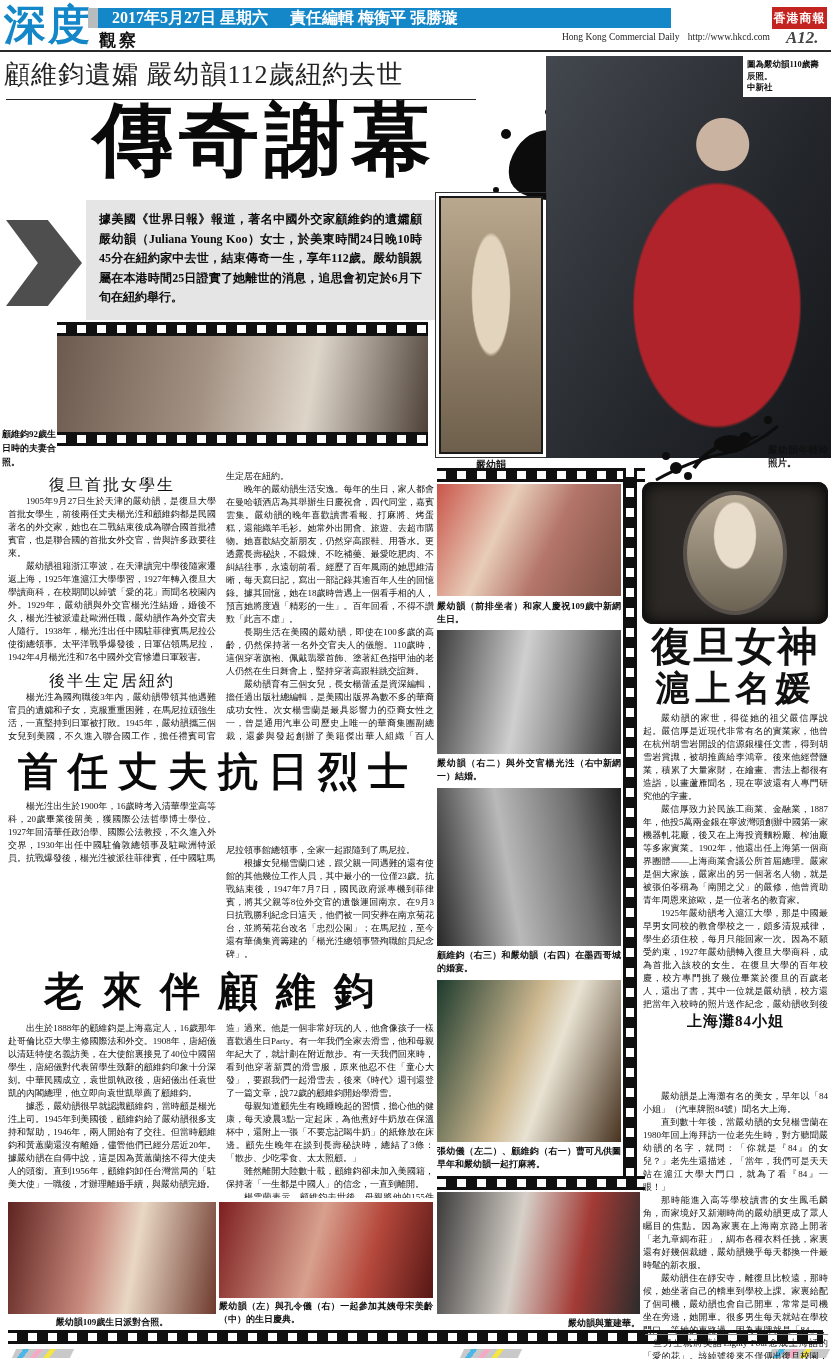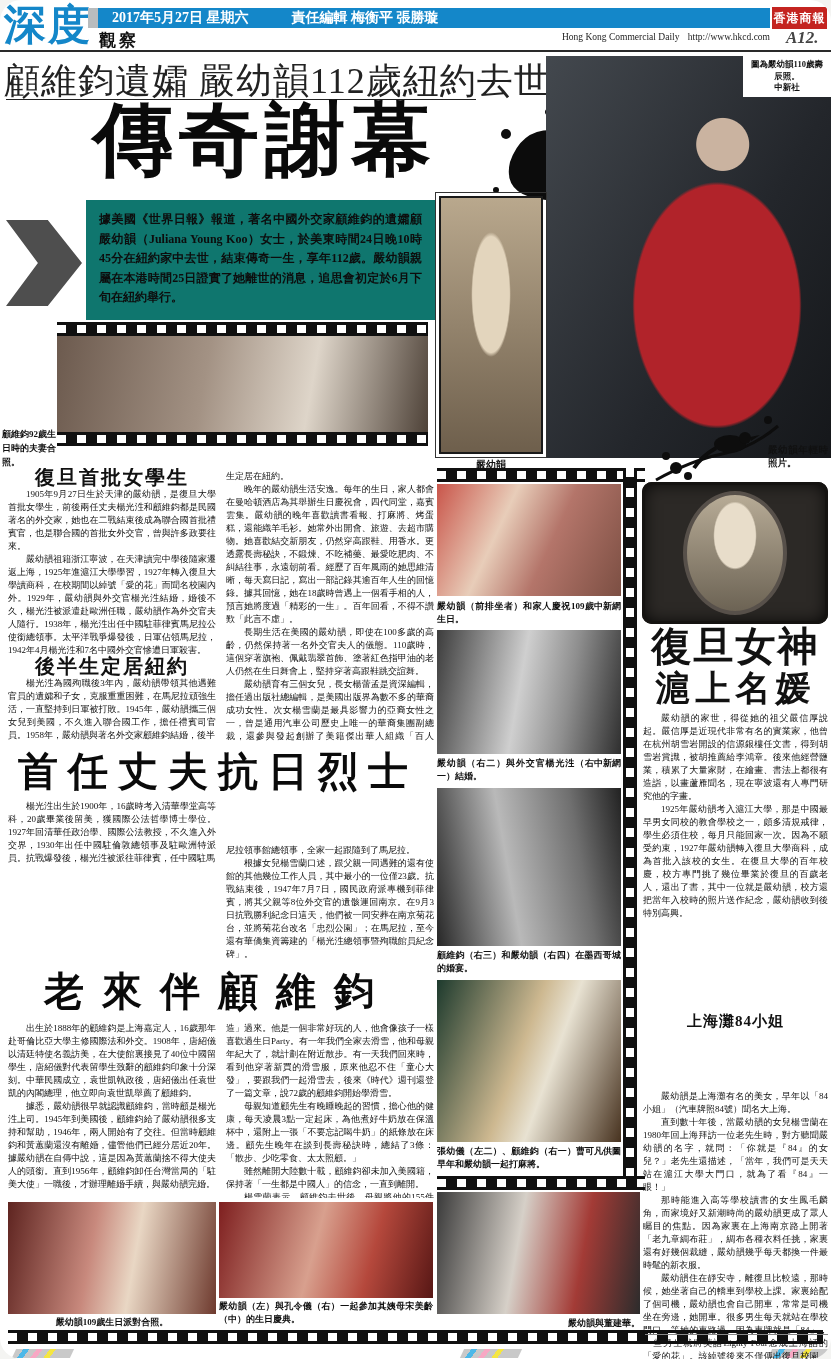--- a/index.html
+++ b/index.html
@@ -1,57 +1,57 @@
 <!DOCTYPE html>
 <html><head>
 <meta charset="utf-8">
 <style>
   html,body{margin:0;padding:0;}
   body{width:831px;height:1359px;background:#f4f4f2;font-family:"Liberation Serif","DejaVu Serif",serif;}
-  #page{position:relative;width:831px;height:1359px;background:#ffffff;overflow:hidden;color:#111;border-radius:21px;}
+  #page{position:relative;width:831px;height:1359px;background:#ffffff;overflow:hidden;color:#111;}
   .abs{position:absolute;}
   
   #shendu{left:4px;top:0;width:92px;font-size:42px;font-weight:900;color:#1487c9;letter-spacing:2px;line-height:50px;}
   #guancha{left:99px;top:29px;font-size:17px;font-weight:700;color:#111;letter-spacing:3px;}
   #bar-notch{left:88px;top:8px;width:10px;height:20px;background:#b8bcbe;}
-  #blue-bar{left:98px;top:8px;width:672px;height:20px;background:#1487c9;color:#fff;font-size:14px;font-weight:700;line-height:20px;padding-left:14px;box-sizing:border-box;display:flex;gap:43px;}
+  #blue-bar{left:98px;top:8px;width:573px;height:20px;background:#1487c9;color:#fff;font-size:16px;font-weight:700;line-height:20px;padding-left:14px;box-sizing:border-box;display:flex;gap:22px;}
   #brand-box{left:772px;top:7px;width:55px;height:22px;background:#c42420;color:#fff;font-size:12px;font-weight:700;text-align:center;line-height:22px;letter-spacing:1px;}
   #en-line{left:562px;top:32px;width:208px;font-size:9.5px;color:#222;display:flex;justify-content:space-between;}
   #page-no{left:786px;top:28px;font-size:17px;font-weight:900;color:#444;font-style:italic;}
   #head-rule{left:0;top:50px;width:831px;height:2px;background:#2a2a2a;}
   
-  #kicker{left:4px;top:57px;width:600px;font-size:36px;font-weight:500;letter-spacing:1px;color:#222;}
+  #kicker{left:4px;top:57px;width:600px;font-size:26px;font-weight:500;letter-spacing:1px;color:#222;}
   #kicker-rule{left:6px;top:99px;width:470px;height:1px;background:#222;}
   #main-title{left:30px;top:97px;width:470px;font-size:80px;font-weight:900;letter-spacing:6px;line-height:86px;color:#0a0a0a;text-align:center;}
   #ink-splash{left:488px;top:100px;}
   
   #lead-arrow{left:6px;top:220px;width:76px;height:86px;background:#4e4e4e;clip-path:polygon(0 0,55% 0,100% 50%,55% 100%,0 100%,42% 50%);}
-  #lead-box{left:86px;top:200px;width:349px;height:120px;background:#0f766e;box-sizing:border-box;padding:10px 13px;font-size:12px;font-weight:700;line-height:19.5px;text-align:justify;color:#0d0d0d;}
+  #lead-box{left:86px;top:200px;width:349px;height:120px;background:#e5e5e5;box-sizing:border-box;padding:10px 13px;font-size:12px;font-weight:700;line-height:19.5px;text-align:justify;color:#0d0d0d;}
   
   .photo{background:#888;}
   #photo-main{left:546px;top:56px;width:285px;height:402px;background:
       radial-gradient(circle at 62% 22%, #cab3a0 0 26px, rgba(0,0,0,0) 27px),
       radial-gradient(ellipse at 60% 62%, #b1232a 0 34%, rgba(0,0,0,0) 35%),
       linear-gradient(120deg,#43484e,#23262b 60%,#15171a);}
-  #main-cap{position:absolute;right:0;top:0;width:80px;background:#fff;padding:3px 4px;font-size:8.5px;font-weight:700;text-align:center;line-height:11.5px;}
+  #main-cap{position:absolute;right:0;top:0;width:80px;background:#fff;padding:3px 4px;font-size:8.5px;font-weight:700;text-align:left;line-height:11.5px;}
   #photo-portrait{left:439px;top:196px;width:104px;height:258px;border:2px solid #1a1a1a;outline:1px solid #333;outline-offset:3px;box-sizing:border-box;background:
       radial-gradient(ellipse at 50% 38%, #e3d5bd 0 26%, rgba(0,0,0,0) 28%),
       linear-gradient(#b9a88d,#6e5f4c);}
   #cap-portrait{left:439px;top:458px;width:104px;text-align:center;font-size:10px;font-weight:700;}
   #strip-couple-top{left:57px;top:322px;width:371px;}
   #strip-couple-bot{left:57px;top:432px;width:371px;}
   #photo-couple{left:57px;top:336px;width:371px;height:96px;background:linear-gradient(100deg,#6c5a4e,#a39284 40%,#ded5c9 68%,#4e4238);}
   #cap-couple{left:2px;top:427px;width:54px;font-size:9px;font-weight:700;line-height:14px;text-align:justify;}
   .hstrip{height:8px;border-top:3px solid #101010;border-bottom:3px solid #101010;background:repeating-linear-gradient(90deg,#fff 0 9px,#101010 9px 20px);}
   .vstrip{width:8px;border-left:3px solid #101010;border-right:3px solid #101010;background:repeating-linear-gradient(180deg,#fff 0 9px,#101010 9px 20px);}
   
   .bodycol{font-size:9px;line-height:13px;text-align:justify;overflow:hidden;}
   .p{margin:0;text-indent:2em;}
   .p.cont{text-indent:0;}
-  .subhead{font-size:20px;font-weight:700;text-align:center;letter-spacing:2px;margin:3px 0 4px;}
+  .subhead{font-size:16px;font-weight:400;text-align:center;letter-spacing:2px;margin:10px 0 4px;}
   .bigheadline{font-size:40px;font-weight:900;text-align:center;color:#0a0a0a;}
   #sec1-col1{left:8px;top:468px;width:208px;height:276px;}
   #sec1-col2{left:226px;top:470px;width:208px;height:274px;}
   #sec2-head{left:0;top:744px;width:436px;letter-spacing:10px;}
   #sec2-col1{left:8px;top:800px;width:208px;height:164px;}
   #sec2-col2{left:226px;top:820px;width:208px;height:164px;margin-top:24px;}
   #sec3-head{left:0;top:964px;width:436px;letter-spacing:18px;}
   #sec3-col1{left:8px;top:1022px;width:208px;height:176px;}
   #sec3-col2{left:226px;top:1022px;width:208px;height:176px;}
   
@@ -222,20 +222,21 @@
       <circle cx="116" cy="10" r="4" fill="#0d0d0d"></circle>
   </svg>
   <div class="abs" id="cap-young">嚴幼韻年輕時照片。</div>
   <div class="abs" id="oval-frame">
     <div id="oval-photo"></div>
   </div>
   <div class="abs" id="art1">復旦女神</div>
   <div class="abs" id="art2">滬上名媛</div>
   <div class="abs bodycol" id="right-paras">
     <p class="p">嚴幼韻的家世，得從她的祖父嚴信厚說起。嚴信厚是近現代非常有名的實業家，他曾在杭州胡雪岩開設的信源銀樓任文書，得到胡雪岩賞識，被胡推薦給李鴻章。後來他經營鹽業，積累了大量家財，在繪畫、書法上都很有造詣，以畫蘆雁聞名，現在寧波還有人專門研究他的字畫。</p>
+    <p class="p">嚴信厚致力於民族工商業、金融業，1887年，他投5萬兩金銀在寧波灣頭創辦中國第一家機器軋花廠，後又在上海投資麵粉廠、榨油廠等多家實業。1902年，他還出任上海第一個商界團體——上海商業會議公所首屆總理。嚴家是個大家族，嚴家出的另一個著名人物，就是被張伯苓稱為「南開之父」的嚴修，他曾資助青年周恩來旅歐，是一位著名的教育家。</p>
     <p class="p">1925年嚴幼韻考入滬江大學，那是中國最早男女同校的教會學校之一，頗多清規戒律，學生必須住校，每月只能回家一次。因為不願受約束，1927年嚴幼韻轉入復旦大學商科，成為首批入該校的女生。在復旦大學的百年校慶，校方專門挑了幾位畢業於復旦的百歲老人，還出了書，其中一位就是嚴幼韻，校方還把當年入校時的照片送作紀念，嚴幼韻收到後特別高興。</p>
   </div>
   <div class="abs" id="right-head2">上海灘84小姐</div>
   <div class="abs bodycol" id="right-paras2">
     <p class="p">嚴幼韻是上海灘有名的美女，早年以「84小姐」（汽車牌照84號）聞名大上海。</p>
     <p class="p">直到數十年後，當嚴幼韻的女兒楊雪蘭在1980年回上海拜訪一位老先生時，對方聽聞嚴幼韻的名字，就問：「你就是『84』的女兒？」老先生還描述，「當年，我們可是天天站在滬江大學大門口，就為了看『84』一眼！」</p>
     <p class="p">那時能進入高等學校讀書的女生鳳毛麟角，而家境好又新潮時尚的嚴幼韻更成了眾人矚目的焦點。因為家裏在上海南京路上開著「老九章綢布莊」，綢布各種衣料任挑，家裏還有好幾個裁縫，嚴幼韻幾乎每天都換一件最時髦的新衣服。</p>
     <p class="p">嚴幼韻住在靜安寺，離復旦比較遠，那時候，她坐著自己的轎車到學校上課。家裏給配了個司機，嚴幼韻也會自己開車，常常是司機坐在旁邊，她開車。很多男生每天就站在學校門口，等她的車路過。因為車牌就是「84」，一些男生就將英語Eighty Four念成上海話的「愛的花」。該綽號後來不僅傳出復旦校園，還出現在上海的報章雜誌上，嚴幼韻成了當時最時尚人物的代表。</p>
 
   </div>

